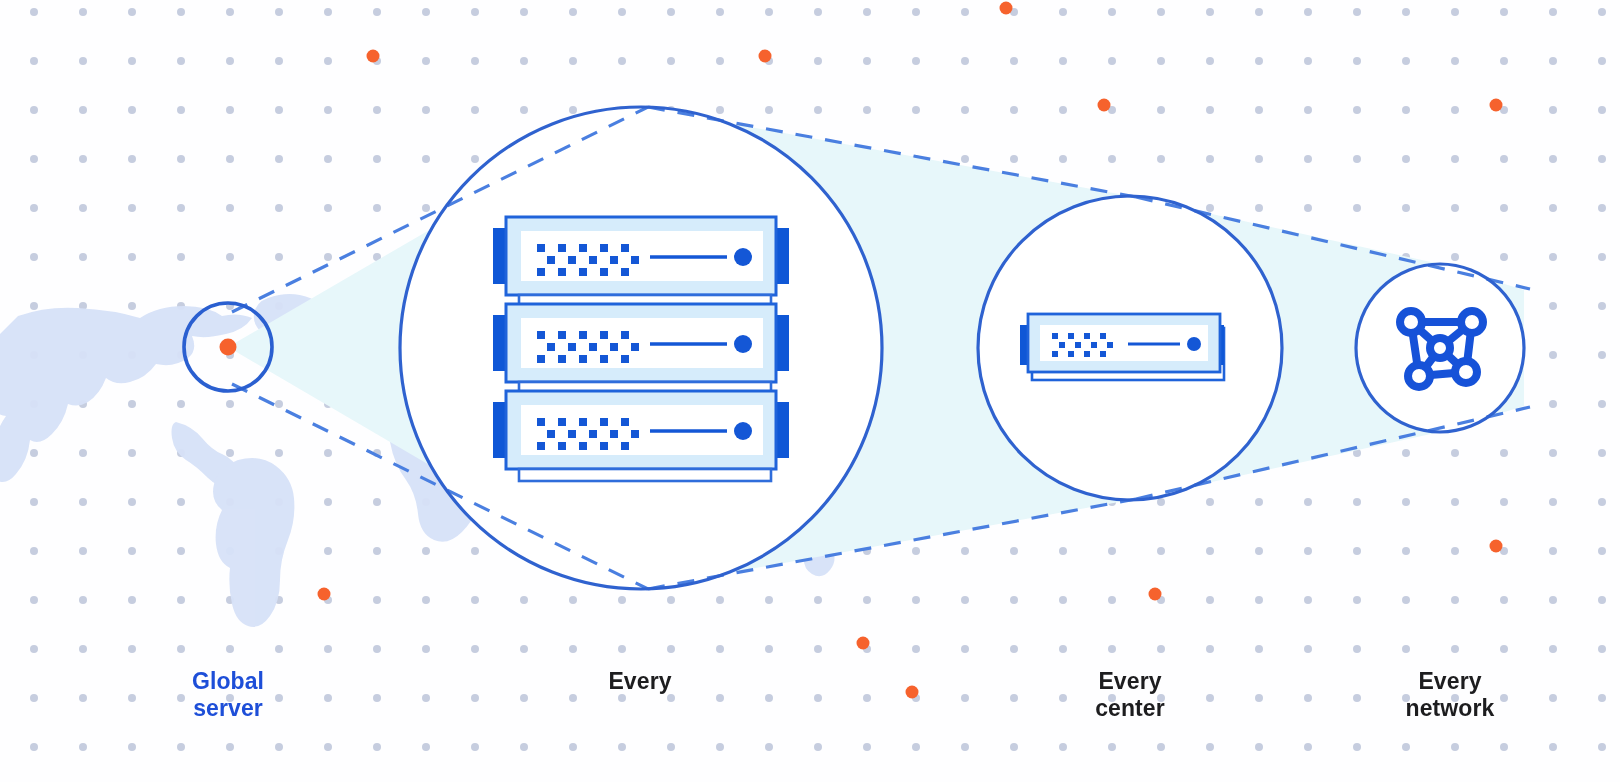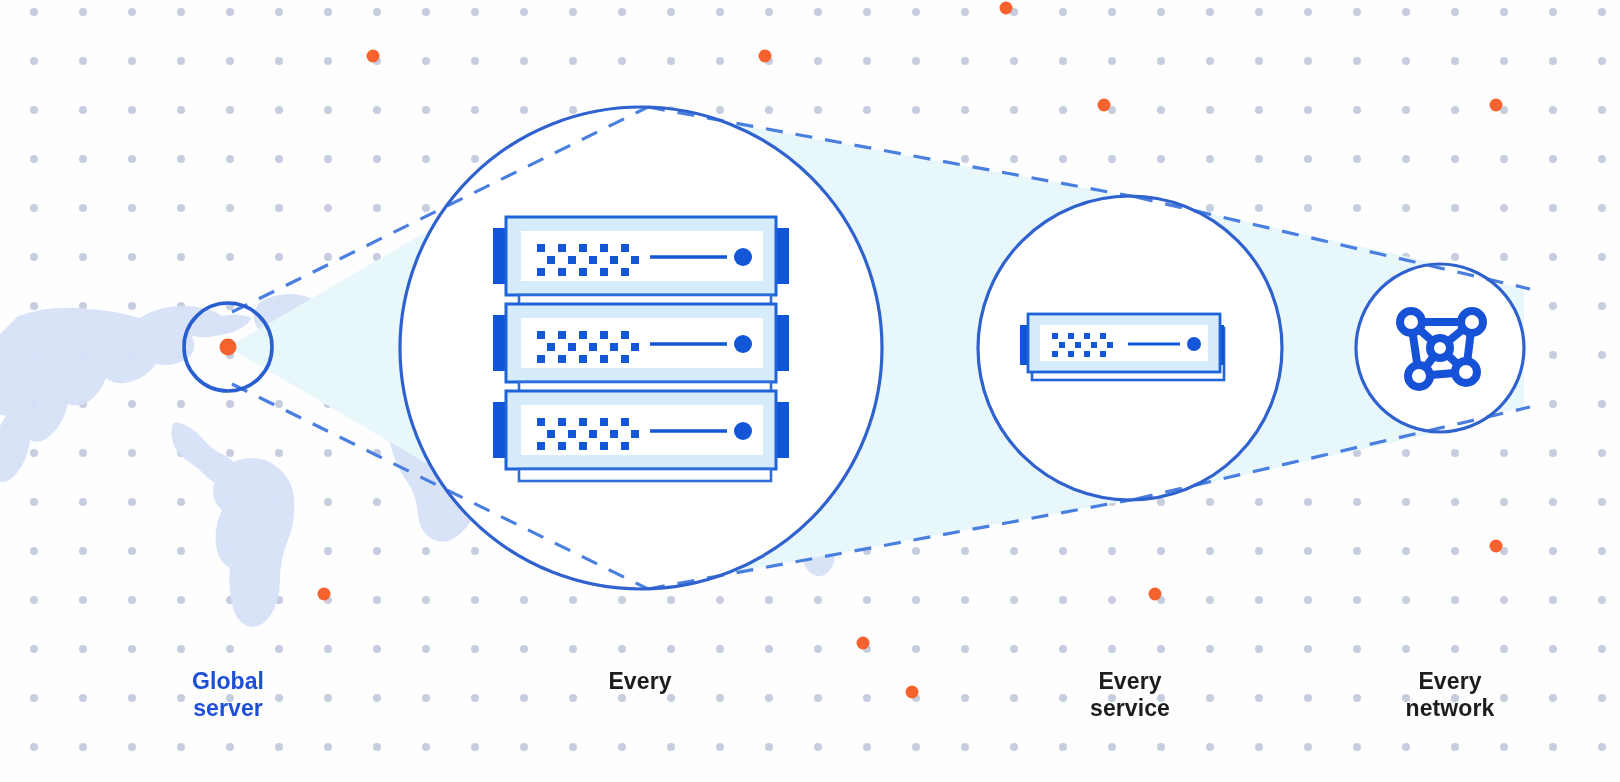--- a/index.html
+++ b/index.html
@@ -321,21 +321,21 @@
       <span class="lbl-line">Global</span>
       <span class="lbl-line">server</span>
     </div>
 
     <div class="stage-label lbl-dc">
       <span class="lbl-line">Every</span>
     </div>
 
     <div class="stage-label lbl-server">
       <span class="lbl-line">Every</span>
-      <span class="lbl-line">service</span>
+      <span class="lbl-line">center</span>
     </div>
 
     <div class="stage-label lbl-service">
       <span class="lbl-line">Every</span>
       <span class="lbl-line">network</span>
     </div>
 
   </div>
 
 </div>

